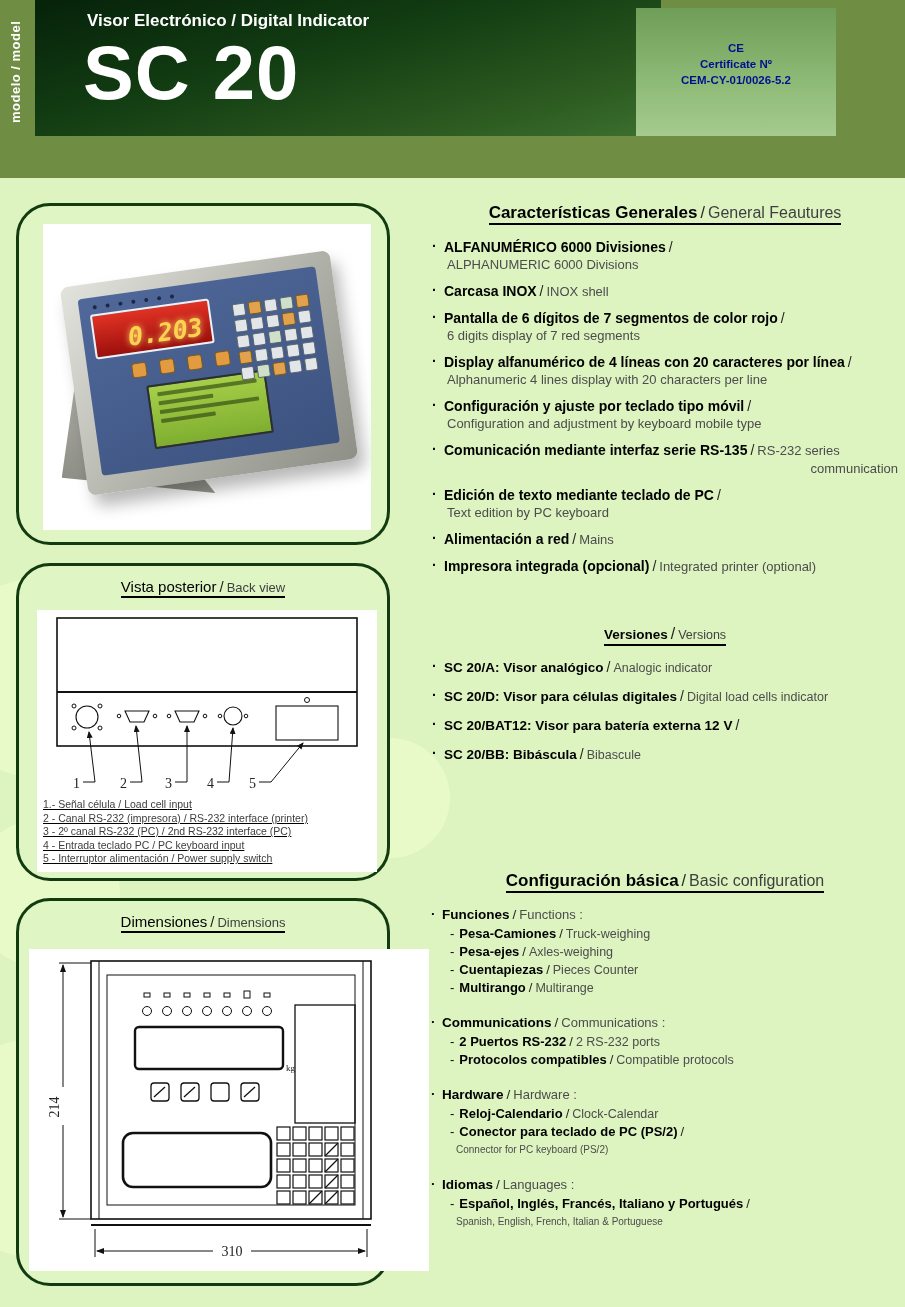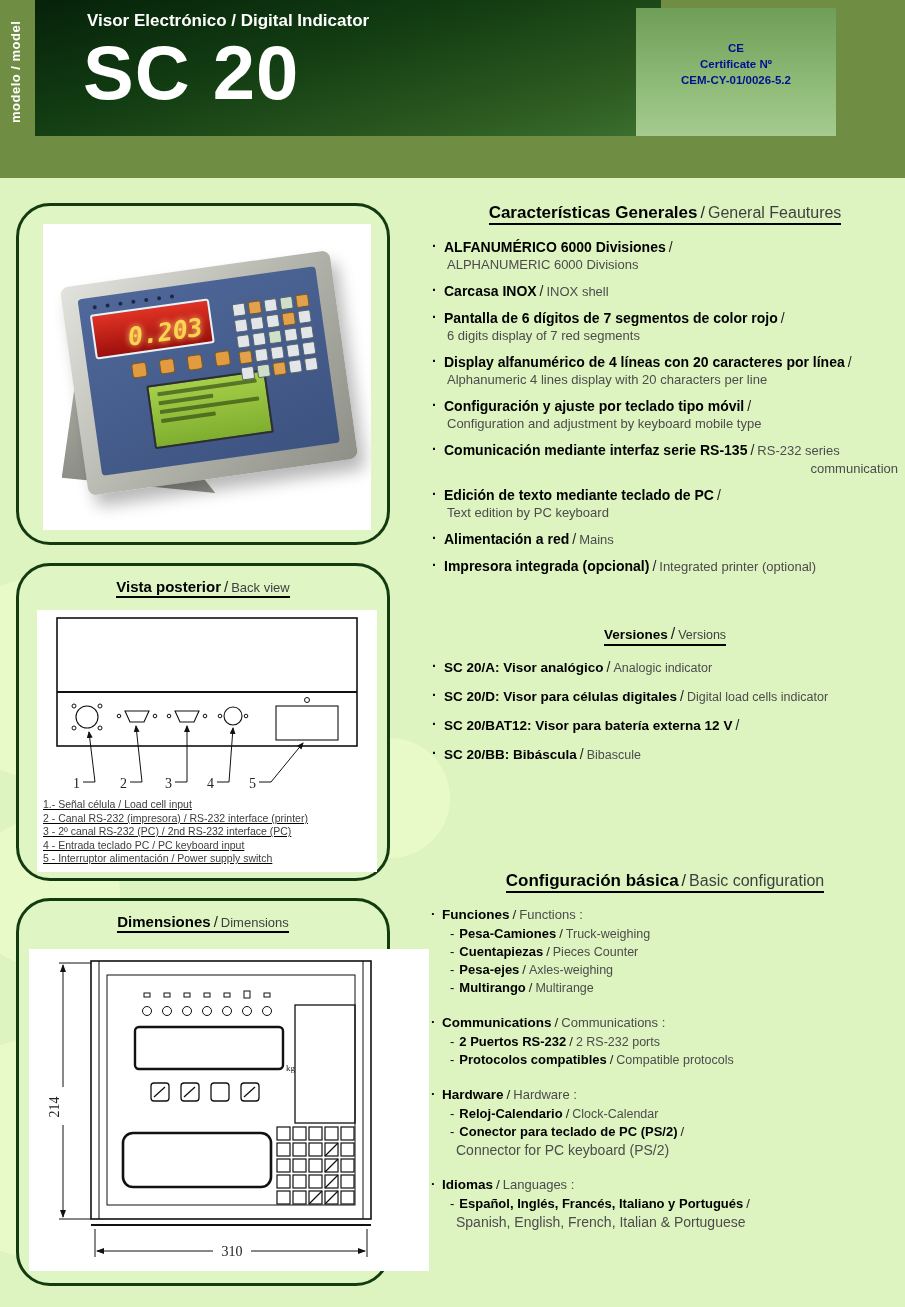--- a/index.html
+++ b/index.html
@@ -26,21 +26,21 @@
     font-size:76px; line-height:86px; letter-spacing:1px; }
   .cert-box { position:absolute; left:636px; top:8px; width:200px; height:128px;
     background:linear-gradient(180deg,#6f9e58 0%,#8cb975 55%,#a5cb8e 100%);
     text-align:center; padding-top:32px; }
   .cert-box div { color:#001090; font-weight:bold; font-size:11.5px; line-height:16px; }
 
   
   .panel { position:absolute; border:3px solid #123c10; border-radius:34px; background:#dff5c4; }
   .panel-title { text-align:center; font-size:15px; margin-top:12px; }
   .panel-title .tspan { border-bottom:2px solid #000; padding-bottom:1px; }
-  .panel-title .es { font-weight:bold; }
+  .panel-title .es { font-weight:normal; }
   .panel-title .en { color:#3f3f3f; }
 
   #box-photo { left:16px; top:203px; width:374px; height:342px; }
   .photo-area { position:absolute; left:24px; top:18px; width:328px; height:306px; background:#fff; overflow:hidden; }
 
   
   .dev-base { position:absolute; left:14px; top:150px; width:150px; height:130px;
     background:linear-gradient(200deg,#b9b9b1,#83847c);
     clip-path:polygon(18% 0,60% 22%,100% 100%,0 72%); transform:rotate(-8deg); }
   .dev { position:absolute; left:30px; top:44px; width:272px; height:210px; transform:rotate(-8deg); }
@@ -99,21 +99,21 @@
   #sec-versions .es { font-size:13.5px; }
   #sec-versions .en { font-size:12.5px; }
   .v-two > .en { display:block; padding-left:120px; }
 
   .group { margin-bottom:17px; }
   .group .head { position:relative; padding-left:12px; font-size:13.5px; line-height:18px; margin-bottom:1px; }
   .group .head .dot { position:absolute; left:1px; top:-1px; font-weight:bold; }
   .gi { padding-left:20px; font-size:13px; line-height:18px; }
   .gi .dash { margin-right:5px; }
   .gi .en { font-size:12.5px; }
-  .gi-cont { display:block; padding-left:26px; font-size:14px; line-height:18px; color:#4c4c4c; }
+  .gi-cont { display:block; padding-left:26px; font-size:10px; line-height:18px; color:#4c4c4c; }
 </style>
 </head>
 <body>
 
 <div id="page">
   <div class="light-area">
     <div class="bubble bub1"></div>
     <div class="bubble bub2"></div>
     <div class="bubble bub3"></div>
     <div class="bubble bub4"></div>
@@ -380,22 +380,22 @@
   </div>
 
   <div id="sec-config" class="sec">
     <div class="sec-head">
       <span class="tspan"><span class="es">Configuración básica</span><span class="sep">/</span><span class="en">Basic configuration</span></span>
     </div>
 
     <div class="group">
       <div class="head"><span class="dot">·</span><span class="es">Funciones</span><span class="sep">/</span><span class="en">Functions :</span></div>
       <div class="gi"><span class="dash">-</span><span class="es">Pesa-Camiones</span><span class="sep">/</span><span class="en">Truck-weighing</span></div>
+      <div class="gi"><span class="dash">-</span><span class="es">Pesa-ejes</span><span class="sep">/</span><span class="en">Axles-weighing</span></div>
       <div class="gi"><span class="dash">-</span><span class="es">Cuentapiezas</span><span class="sep">/</span><span class="en">Pieces Counter</span></div>
-      <div class="gi"><span class="dash">-</span><span class="es">Pesa-ejes</span><span class="sep">/</span><span class="en">Axles-weighing</span></div>
       <div class="gi"><span class="dash">-</span><span class="es">Multirango</span><span class="sep">/</span><span class="en">Multirange</span></div>
     </div>
 
     <div class="group">
       <div class="head"><span class="dot">·</span><span class="es">Communications</span><span class="sep">/</span><span class="en">Communications :</span></div>
       <div class="gi"><span class="dash">-</span><span class="es">2 Puertos RS-232</span><span class="sep">/</span><span class="en">2 RS-232 ports</span></div>
       <div class="gi"><span class="dash">-</span><span class="es">Protocolos compatibles</span><span class="sep">/</span><span class="en">Compatible protocols</span></div>
     </div>
 
     <div class="group">

